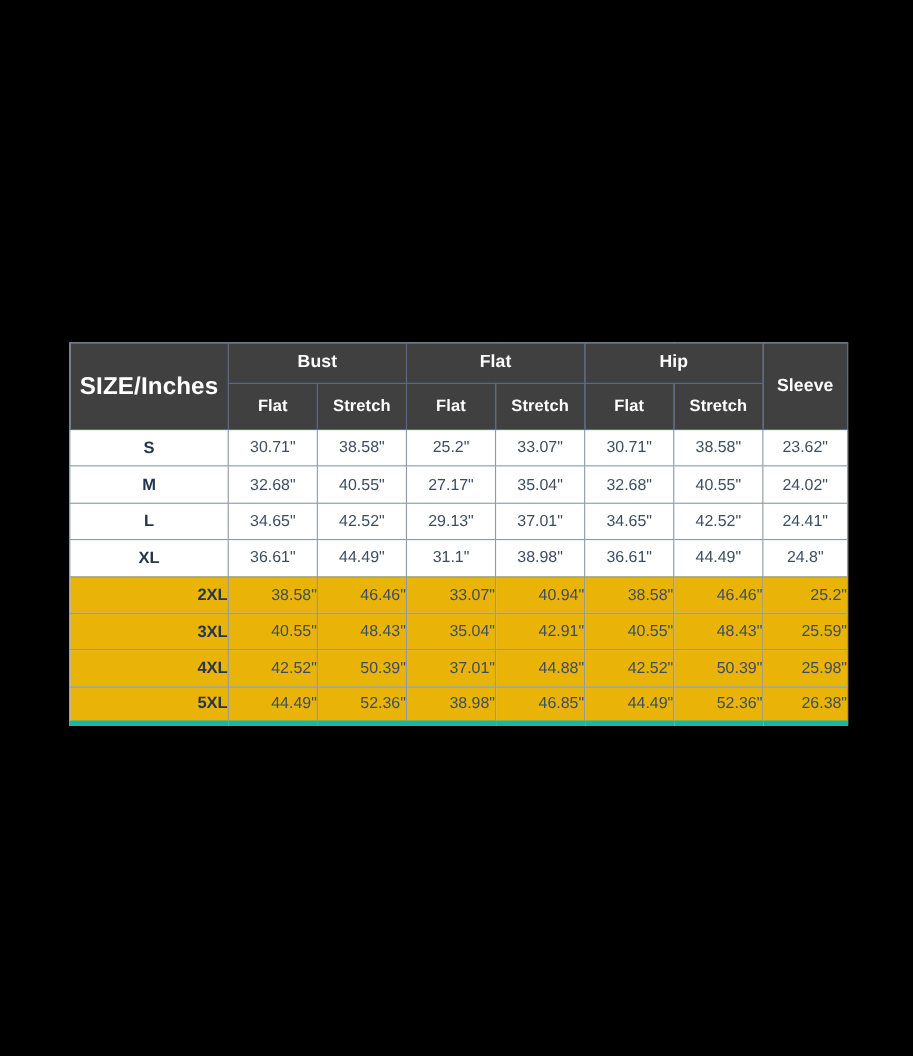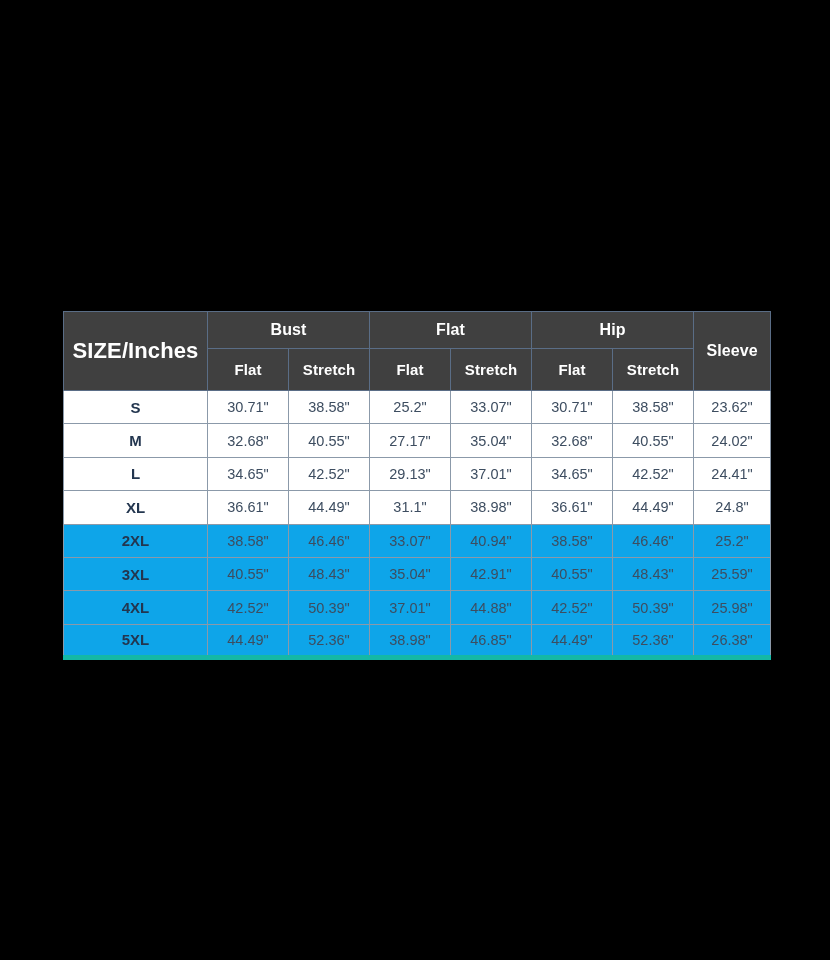--- a/index.html
+++ b/index.html
@@ -80,21 +80,21 @@
   }
 
   table.size-chart tbody td.size-label {
     font-weight: bold;
     font-size: 15px;
     color: #23364f;
     border-left: 1px solid #8b99a9;
   }
 
   tbody tr.row-white td { background: #ffffff; }
-  tbody tr.row-tint  td { background: #0ea5e9; }
+  tbody tr.row-tint  td { background: #eab308; text-align: right; }
 
   tbody tr:last-child td { border-bottom: 5px solid #14b8a6; }
 
   
   col.c-size    { width: 144px; }
   col.c-flat    { width:  81px; }
   col.c-stretch { width:  81px; }
   col.c-sleeve  { width:  77px; }
 </style>
 </head>

